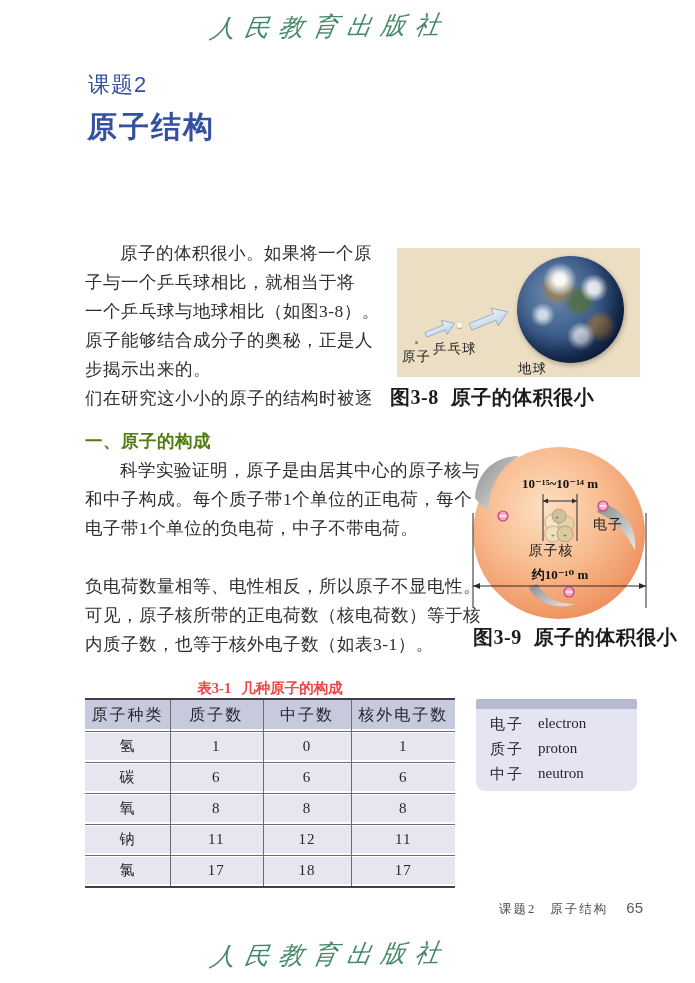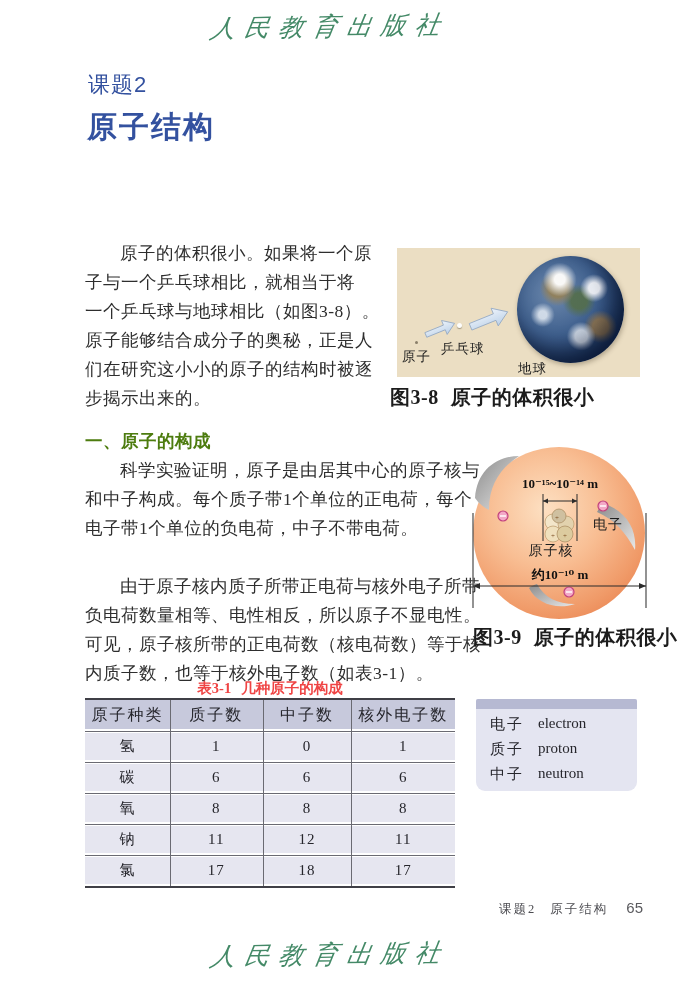--- a/index.html
+++ b/index.html
@@ -46,21 +46,21 @@
       radial-gradient(circle at 38% 30%, rgba(148,128,86,.9) 0 9%, rgba(148,128,86,0) 18%),
       radial-gradient(circle at 58% 42%, rgba(84,110,74,.9) 0 9%, rgba(84,110,74,0) 19%),
       radial-gradient(circle at 78% 66%, rgba(158,124,74,.8) 0 7%, rgba(158,124,74,0) 15%),
       radial-gradient(circle at 35% 35%, #6d89ad 0%, #3f608e 42%, #1e3b67 74%, #0a1c3d 100%);
     box-shadow: inset -10px -12px 20px rgba(2,6,24,.55), 1px 2px 5px rgba(60,50,30,.35);
   }
   .fig38 .dot-atom { position:absolute; left:18px; top:93px; width:3px; height:3px; border-radius:50%; background:#8a7f6a; }
   .fig38 .dot-ball { position:absolute; left:60px; top:75px; width:5px; height:5px; border-radius:50%; background:#fdfdfb; box-shadow:0 1px 1px rgba(90,80,60,.5); }
   .fig38 .lbl { position:absolute; font-size:13.5px; color:#1d1d1d; letter-spacing:1px; }
   .fig38 .lbl-atom { left:5px; top:100px; }
-  .fig38 .lbl-ball { left:44px; top:92px; }
+  .fig38 .lbl-ball { left:36px; top:92px; }
   .fig38 .lbl-earth { left:121px; top:112px; }
   .fig38 svg.arrows { position:absolute; left:0; top:0; }
 
   .fig-caption { position:absolute; font-size:20px; font-weight:bold; color:#1c1c1c; letter-spacing:.5px; }
   .fig-caption .figno { margin-right:12px; }
   #cap38 { left:390px; top:384px; }
   #cap39 { left:473px; top:624px; }
 
   
   .fig39 { position:absolute; left:465px; top:446px; }
@@ -103,22 +103,22 @@
   <div class="calli top">人民教育出版社</div>
 
   <div class="topic-label">课题2</div>
   <div class="page-title">原子结构</div>
 
   <div class="para" id="para-intro">
     <div class="ln indent">原子的体积很小。如果将一个原</div>
     <div class="ln">子与一个乒乓球相比，就相当于将</div>
     <div class="ln">一个乒乓球与地球相比（如图3-8）。</div>
     <div class="ln">原子能够结合成分子的奥秘，正是人</div>
+    <div class="ln">步揭示出来的。</div>
     <div class="ln">们在研究这小小的原子的结构时被逐</div>
-    <div class="ln">步揭示出来的。</div>
   </div>
 
   <div class="fig38">
     <div class="earth"></div>
     <svg class="arrows" width="243" height="129" viewBox="0 0 243 129">
       <defs>
         <linearGradient id="ag" x1="0" y1="0" x2="0" y2="1">
           <stop offset="0" stop-color="#eef4fb"></stop>
             <stop offset="1" stop-color="#bcd1e8"></stop>
         </linearGradient>
@@ -140,21 +140,20 @@
     <span class="figno">图3-8</span><span>原子的体积很小</span>
   </div>
 
   <div class="sec-heading">一、原子的构成</div>
   <div class="para" id="para-sec1a">
     <div class="ln indent">科学实验证明，原子是由居其中心的原子核与</div>
     <div class="ln">和中子构成。每个质子带1个单位的正电荷，每个</div>
     <div class="ln">电子带1个单位的负电荷，中子不带电荷。</div>
   </div>
   <div class="para" id="para-sec1b">
-    <div class="ln indent">由于原子核内质子所带正电荷与核外电子所带</div>
     <div class="ln">负电荷数量相等、电性相反，所以原子不显电性。</div>
     <div class="ln">可见，原子核所带的正电荷数（核电荷数）等于核</div>
     <div class="ln">内质子数，也等于核外电子数（如表3-1）。</div>
   </div>
 
   <svg class="fig39" width="192" height="175" viewBox="0 0 192 175">
     <defs>
       <radialGradient id="sphereG" cx="0.42" cy="0.36" r="0.75">
         <stop offset="0" stop-color="#fde0c2"></stop>
         <stop offset="0.45" stop-color="#f8bd92"></stop>

